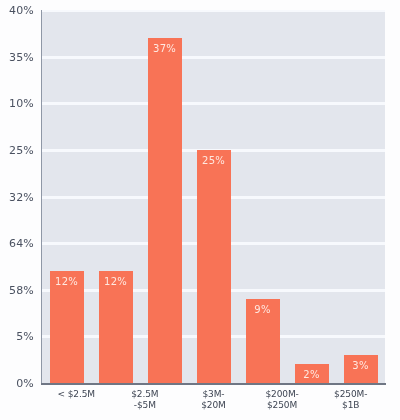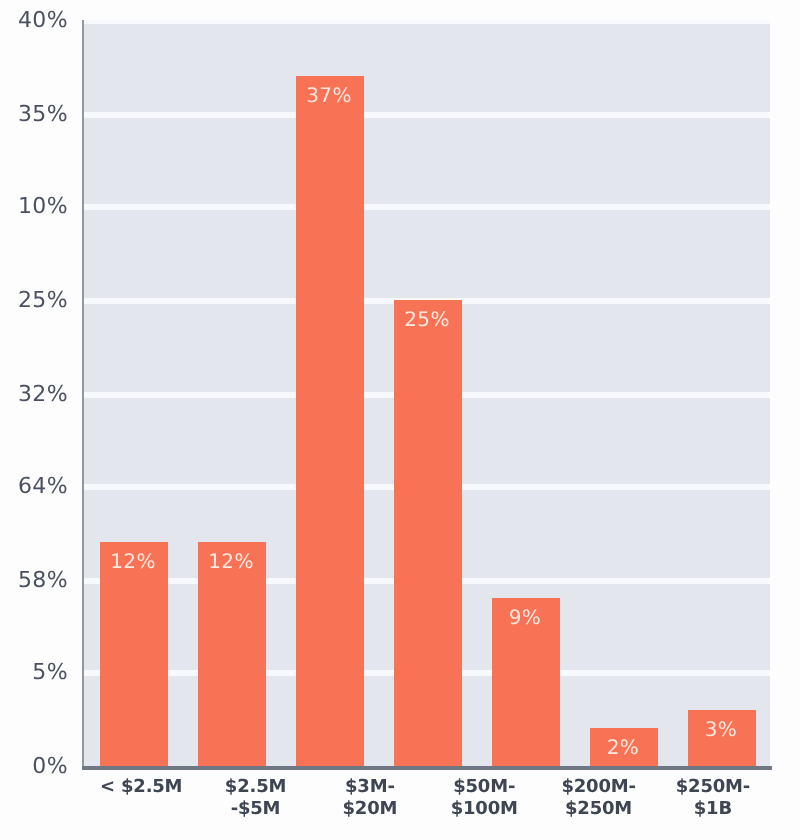--- a/index.html
+++ b/index.html
@@ -115,21 +115,21 @@
     top: 389px;
     width: 343px;
     display: flex;
   }
   .x-label {
     flex: 1 1 0;
     text-align: center;
     font-size: 9px;
     line-height: 11px;
     color: #3e4553;
-    font-weight: bold;
+    font-weight: normal;
     letter-spacing: -0.1px;
   }
 </style>
 </head>
 <body>
 
 <div id="chart-root">
 
   <div class="y-axis">
       <div class="y-tick" style="top: 373px;">0%</div>
@@ -201,24 +201,20 @@
       </div>
       <div class="x-label">
         <div>$2.5M</div>
         <div>-$5M</div>
       </div>
       <div class="x-label">
         <div>$3M-</div>
         <div>$20M</div>
       </div>
       <div class="x-label">
-        <div>$50M-</div>
-        <div>$100M</div>
-      </div>
-      <div class="x-label">
         <div>$200M-</div>
         <div>$250M</div>
       </div>
       <div class="x-label">
         <div>$250M-</div>
         <div>$1B</div>
       </div>
     </div>
 
 </div>

